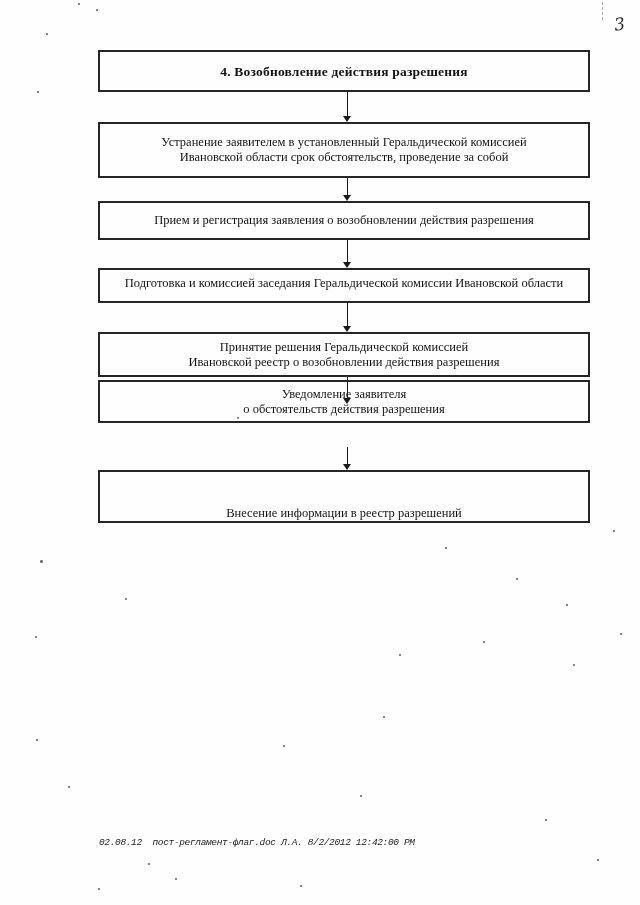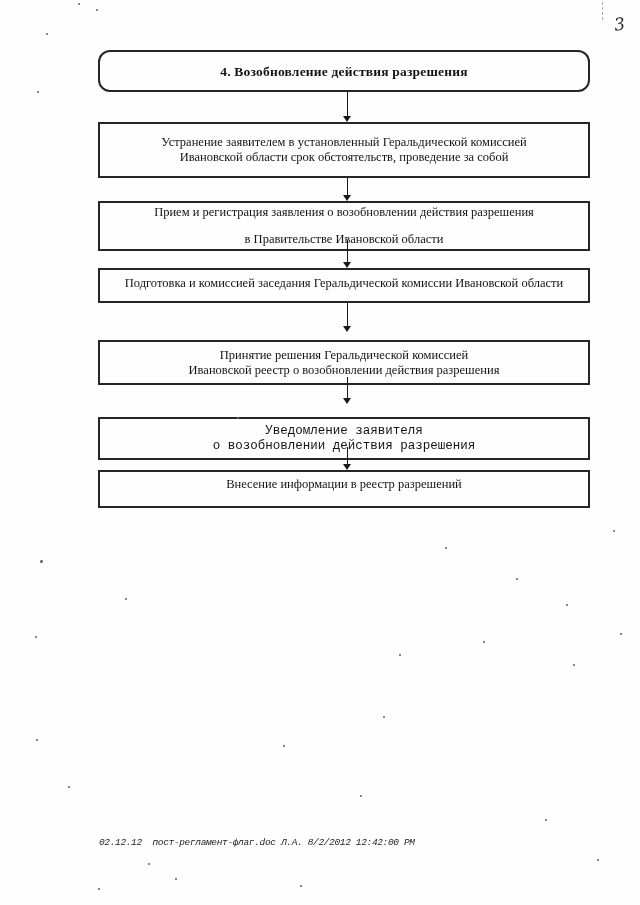--- a/index.html
+++ b/index.html
@@ -95,45 +95,44 @@
   }
 </style>
 </head>
 <body>
 
 <div class="page">
 
   <div class="dash-mark"></div>
   <div class="page-number">3</div>
 
-  <div class="flow-box title-box" style="top:50px; height:42px;border-radius:12px;">
+  <div class="flow-box title-box" style="top:50px; height:42px;">
     <span class="line">4. Возобновление действия разрешения</span>
   </div>
 
   <div id="steps-root">
       <div class="flow-box" style="top: 122px; height: 56px;">
         <span class="line">Устранение заявителем в установленный Геральдической комиссией</span>
         <span class="line">Ивановской области срок обстоятельств, проведение за собой</span>
       </div>
-      <div class="flow-box" style="top: 201px; height: 50px; gap: 12px;">
+      <div class="flow-box" style="top: 201px; height: 39px; gap: 12px;">
         <span class="line">Прием и регистрация заявления о возобновлении действия разрешения</span>
-        <span class="line">в Правительстве Ивановской области</span>
       </div>
       <div class="flow-box" style="top: 268px; height: 35px; padding-bottom: 5px;">
         <span class="line">Подготовка и комиссией заседания Геральдической комиссии Ивановской области</span>
       </div>
-      <div class="flow-box" style="top: 332px; height: 45px; margin-top: 8px;">
+      <div class="flow-box" style="top: 332px; height: 45px;">
         <span class="line">Принятие решения Геральдической комиссией</span>
         <span class="line">Ивановской реестр о возобновлении действия разрешения</span>
       </div>
-      <div class="flow-box" style="top: 417px; height: 43px; font-family: Liberation Mono, monospace;">
+      <div class="flow-box" style="top: 380px; height: 43px;">
         <span class="line">Уведомление заявителя</span>
-        <span class="line">о возобновлении действия разрешения</span>
+        <span class="line">о обстоятельств действия разрешения</span>
       </div>
-      <div class="flow-box" style="top: 470px; height: 38px; padding-bottom: 9px;">
+      <div class="flow-box" style="top: 470px; height: 53px; padding-bottom: 0; justify-content: flex-end;">
         <span class="line">Внесение информации в реестр разрешений</span>
       </div>
     </div>
   <div id="arrows-root">
       <div class="flow-arrow" style="top: 92px; height: 30px;">
         <div class="shaft" style="height: 26px;"></div>
         <div class="head"></div>
       </div>
       <div class="flow-arrow" style="top: 178px; height: 23px;">
         <div class="shaft" style="height: 19px;"></div>
@@ -179,15 +178,15 @@
       <div class="speck" style="left: 383px; top: 716px; width: 1.5px; height: 1.5px;"></div>
       <div class="speck" style="left: 360px; top: 795px; width: 1.5px; height: 1.5px;"></div>
       <div class="speck" style="left: 545px; top: 819px; width: 1.5px; height: 1.5px;"></div>
       <div class="speck" style="left: 597px; top: 859px; width: 1.5px; height: 1.5px;"></div>
       <div class="speck" style="left: 148px; top: 863px; width: 1.5px; height: 1.5px;"></div>
       <div class="speck" style="left: 175px; top: 878px; width: 1.5px; height: 1.5px;"></div>
       <div class="speck" style="left: 98px; top: 888px; width: 1.5px; height: 1.5px;"></div>
       <div class="speck" style="left: 300px; top: 885px; width: 1.5px; height: 1.5px;"></div>
     </div>
 
-  <div class="footer-stamp">02.12.12  пост-регламент-флаг.doc Л.А. 8/2/2012 12:42:00 PM</div>
+  <div class="footer-stamp">02.08.12  пост-регламент-флаг.doc Л.А. 8/2/2012 12:42:00 PM</div>
 
 </div>
 
 </body></html>

